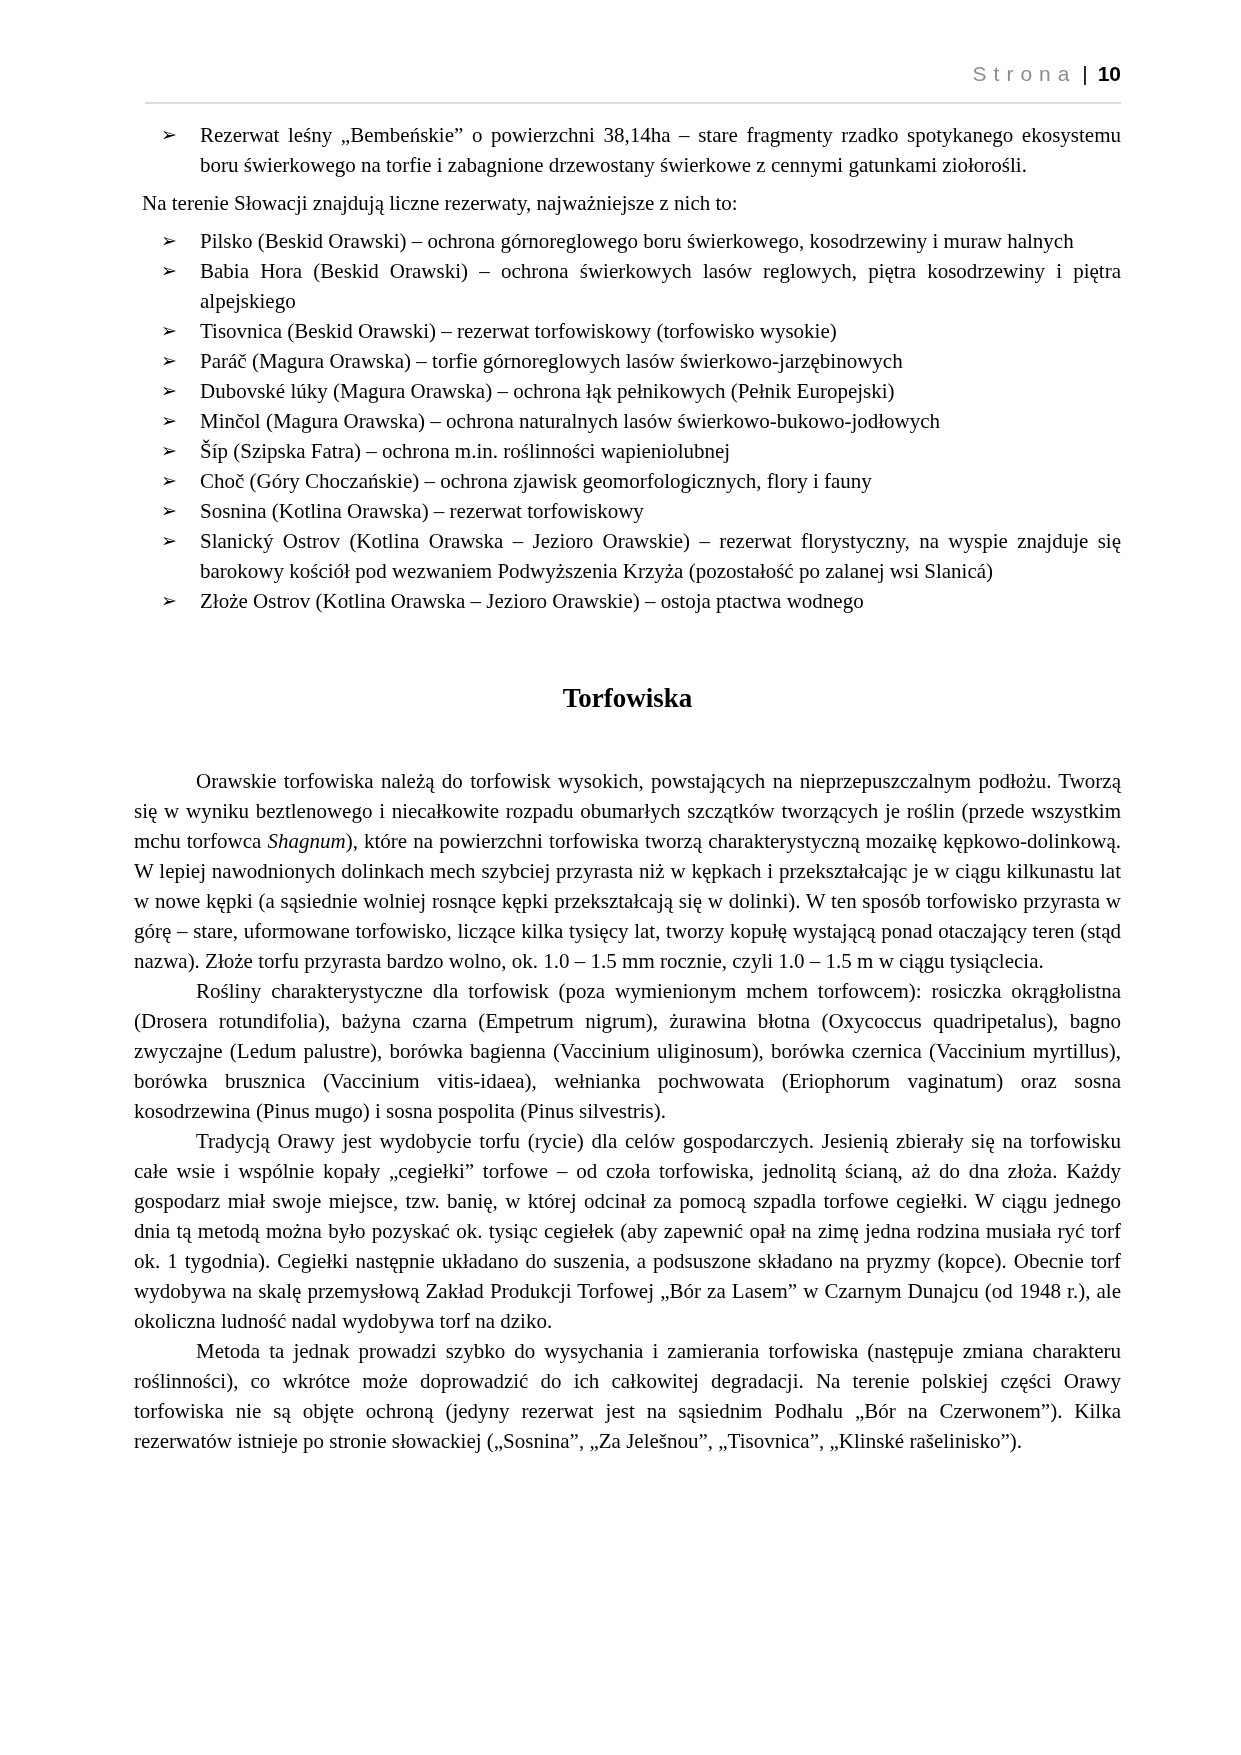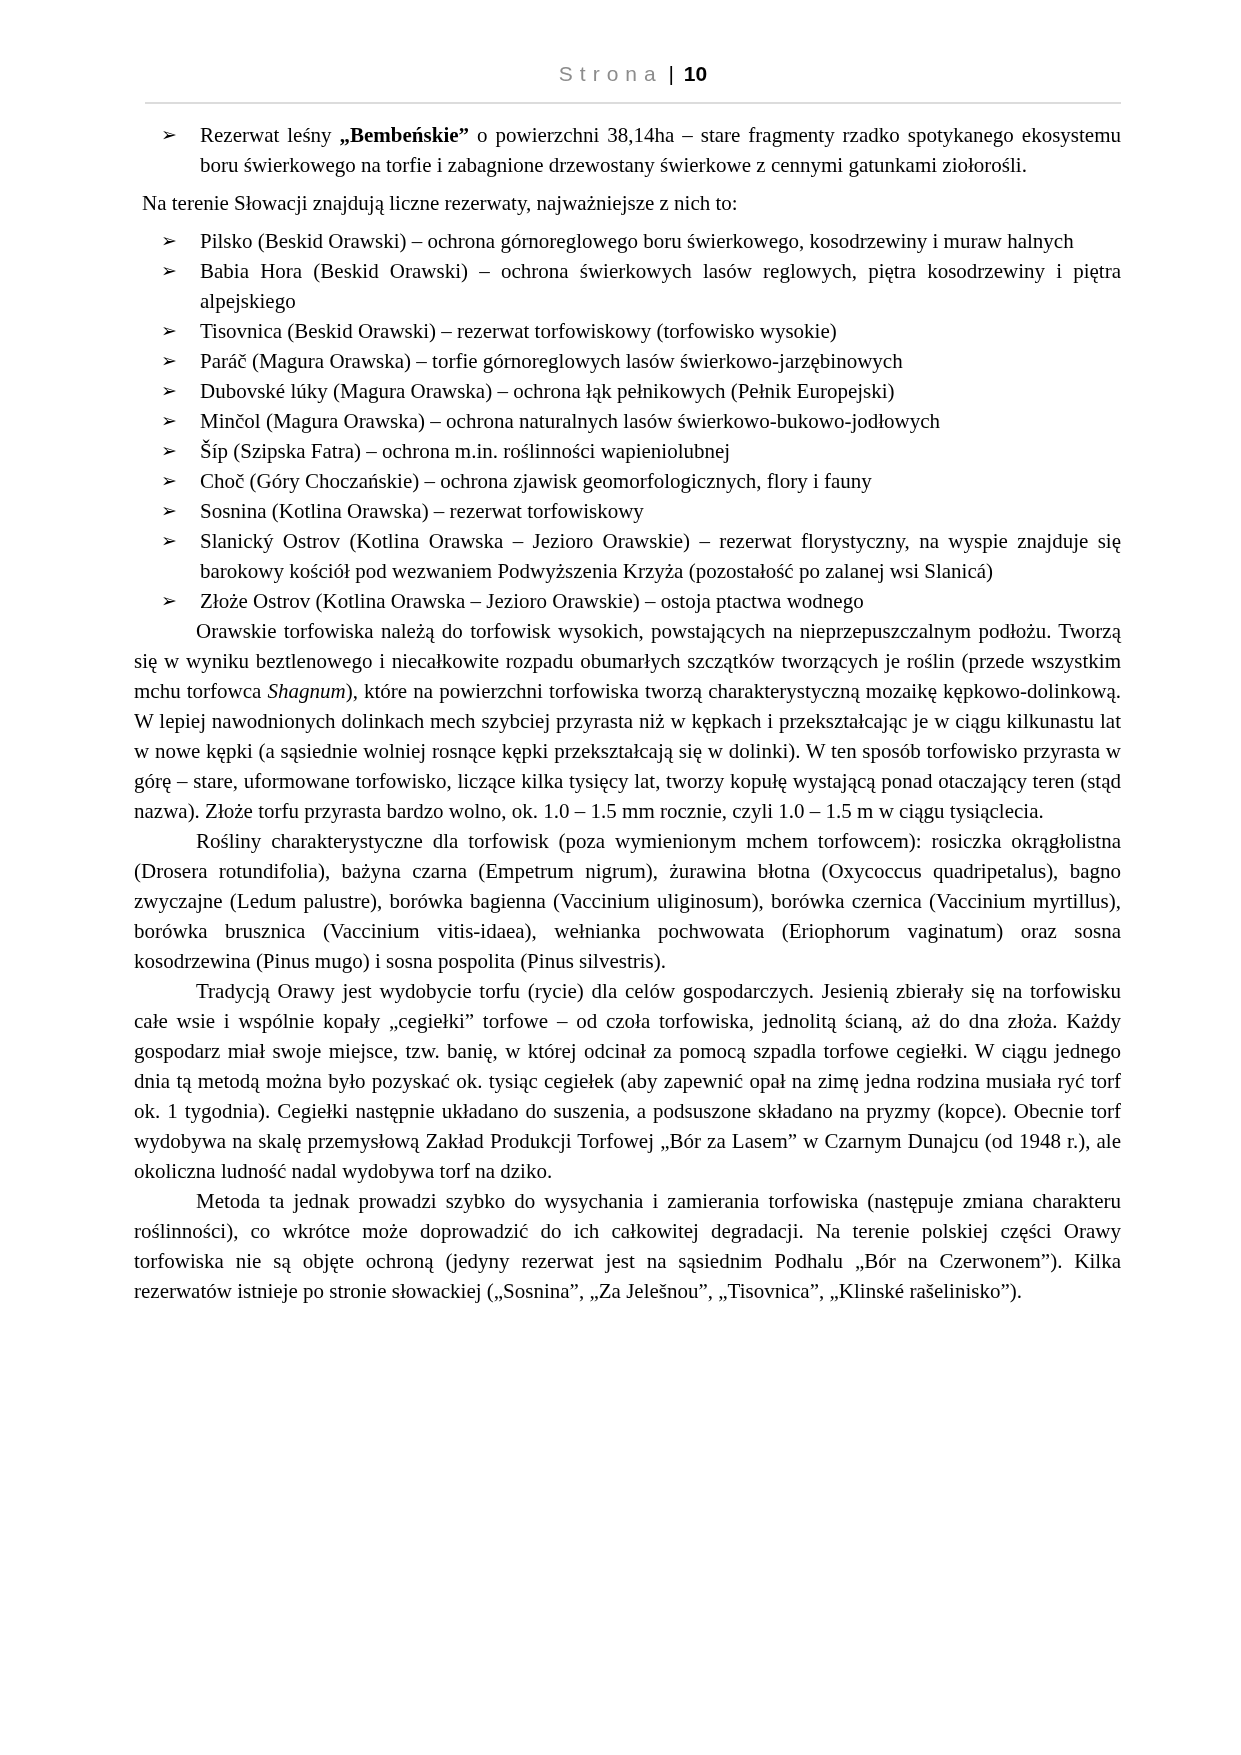--- a/index.html
+++ b/index.html
@@ -8,21 +8,21 @@
     width:1241px;height:1755px;
     background:#ffffff;
     color:#000;
     font-family:"Liberation Serif", serif;
     overflow:hidden;
   }
   
   .header{
     position:absolute;
     top:62px;left:145px;right:120px;
-    text-align:center;
+    text-align:right;
     font-family:"Liberation Sans", sans-serif;
     font-size:21px;
     white-space:nowrap;
   }
   .header .strona{color:#8c8c8c;letter-spacing:7px;}
   .header .sep{color:#000;font-weight:400;padding:0 4px 0 0;}
   .header .num{color:#000;font-weight:700;}
   .header-rule{
     position:absolute;
     top:102px;left:145px;width:976px;height:2px;
@@ -49,21 +49,21 @@
   .intro-line{margin:8px;}
   .section-heading{
     margin:66px 0 52px 0;
     text-align:center;
     font-weight:700;
     font-size:27px;
     line-height:32px;
   }
   .para{margin:0;text-indent:62px;}
   .para i{font-style:italic;}
-  .para b, .blist b{font-weight:700;}
+  .para b, .blist b{font-weight:400;}
 </style>
 </head>
 <body>
 
 <div class="page">
 
   <div class="header">
     <span class="strona">Strona</span>
     <span class="sep">|</span>
     <span class="num">10</span>
@@ -121,20 +121,21 @@
       <li>
         <span class="marker">➢</span>
         <span>Slanický Ostrov (Kotlina Orawska – Jezioro Orawskie) – rezerwat florystyczny, na wyspie znajduje się barokowy kościół pod wezwaniem Podwyższenia Krzyża (pozostałość po zalanej wsi Slanicá)</span>
       </li>
       <li>
         <span class="marker">➢</span>
         <span>Złoże Ostrov (Kotlina Orawska – Jezioro Orawskie) – ostoja ptactwa wodnego</span>
       </li>
     </ul>
 
+    <h1 class="section-heading">Torfowiska</h1>
 
 
     <p class="para"><span>Orawskie torfowiska należą do torfowisk wysokich, powstających na nieprzepuszczalnym podłożu. Tworzą się w wyniku beztlenowego i niecałkowite rozpadu obumarłych szczątków tworzących je roślin (przede wszystkim mchu torfowca </span><i>Shagnum</i><span>), które na powierzchni torfowiska tworzą charakterystyczną mozaikę kępkowo-dolinkową. W lepiej nawodnionych dolinkach mech szybciej przyrasta niż w kępkach i  przekształcając je w ciągu kilkunastu lat w nowe kępki (a sąsiednie wolniej rosnące kępki przekształcają się w dolinki). W ten sposób torfowisko przyrasta w górę – stare, uformowane torfowisko, liczące kilka tysięcy lat, tworzy kopułę wystającą ponad otaczający teren (stąd nazwa). Złoże torfu przyrasta bardzo wolno, ok. 1.0 – 1.5 mm rocznie, czyli 1.0 – 1.5 m w ciągu tysiąclecia.</span></p>
 
     <p class="para">Rośliny charakterystyczne dla torfowisk (poza wymienionym mchem torfowcem): rosiczka okrągłolistna (Drosera rotundifolia), bażyna czarna (Empetrum nigrum), żurawina błotna (Oxycoccus quadripetalus), bagno zwyczajne (Ledum palustre), borówka bagienna (Vaccinium uliginosum), borówka czernica (Vaccinium myrtillus), borówka brusznica (Vaccinium vitis-idaea), wełnianka pochwowata (Eriophorum vaginatum) oraz sosna kosodrzewina (Pinus mugo) i sosna pospolita (Pinus silvestris).</p>
 
     <p class="para">Tradycją Orawy jest wydobycie torfu (rycie) dla celów gospodarczych. Jesienią zbierały się na torfowisku całe wsie i wspólnie kopały „cegiełki” torfowe – od czoła torfowiska, jednolitą ścianą, aż do dna złoża. Każdy gospodarz miał swoje miejsce, tzw. banię, w której odcinał za pomocą szpadla torfowe cegiełki. W ciągu jednego dnia tą metodą można było pozyskać ok. tysiąc cegiełek (aby zapewnić opał na zimę jedna rodzina musiała ryć torf ok. 1 tygodnia). Cegiełki następnie układano do suszenia, a podsuszone składano na pryzmy (kopce). Obecnie torf wydobywa na skalę przemysłową Zakład Produkcji Torfowej „Bór za Lasem” w Czarnym Dunajcu (od 1948 r.), ale okoliczna ludność nadal wydobywa torf na dziko.</p>
 
     <p class="para">Metoda ta jednak prowadzi szybko do wysychania i zamierania torfowiska (następuje zmiana charakteru roślinności), co wkrótce może doprowadzić do ich całkowitej degradacji. Na terenie polskiej części Orawy torfowiska nie są objęte ochroną (jedyny rezerwat jest na sąsiednim Podhalu „Bór na Czerwonem”). Kilka rezerwatów istnieje po stronie słowackiej („Sosnina”, „Za Jelešnou”, „Tisovnica”, „Klinské rašelinisko”).</p>
 

